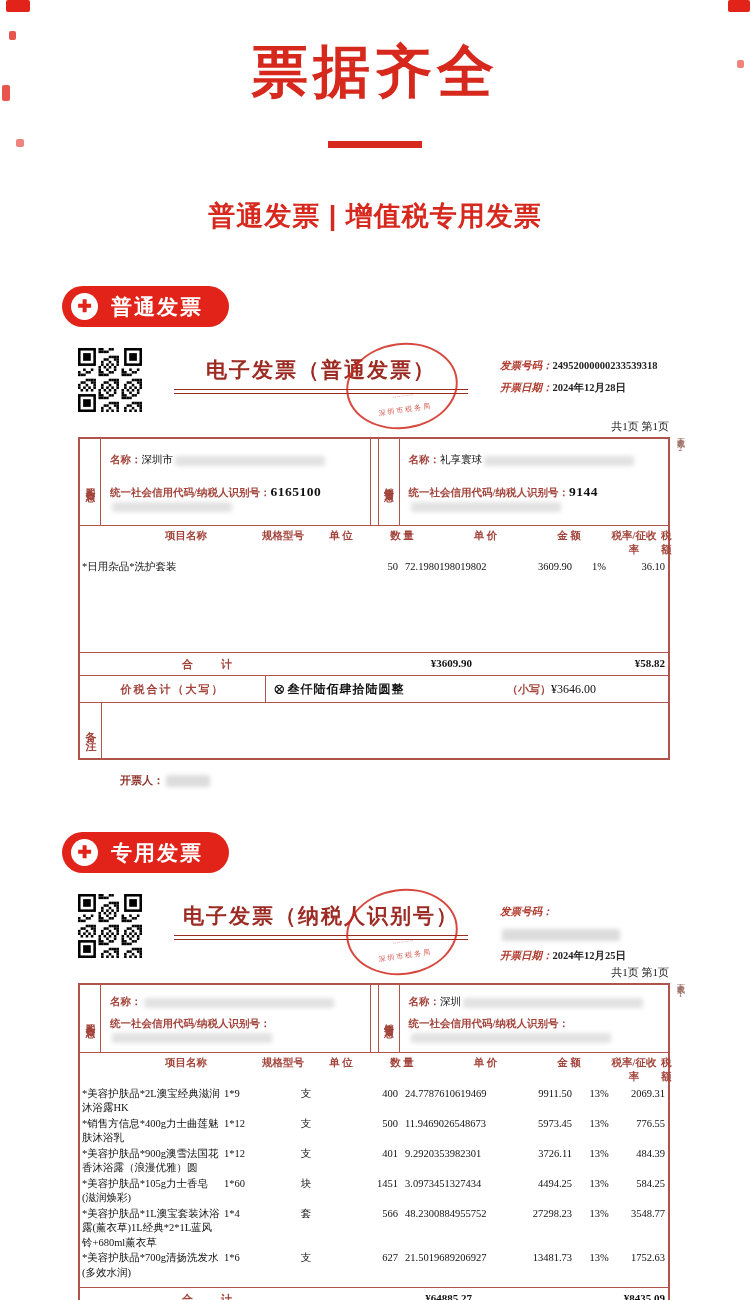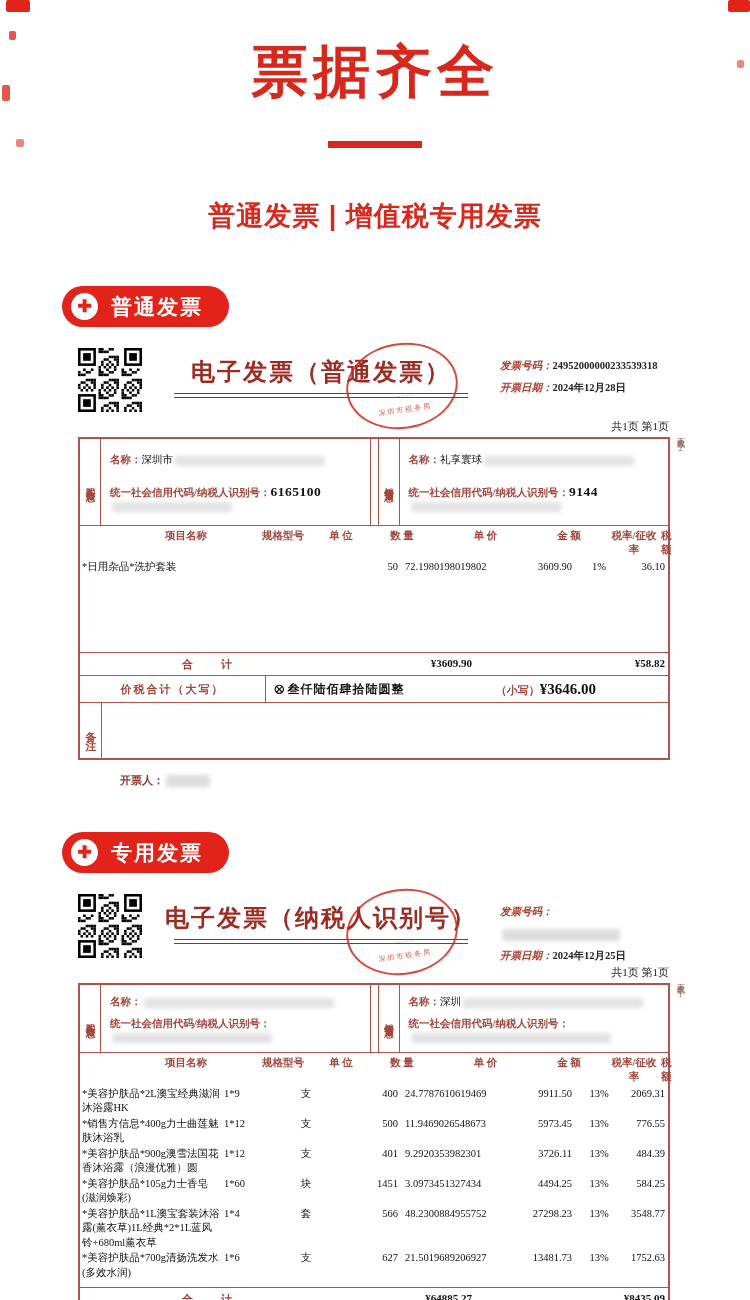--- a/index.html
+++ b/index.html
@@ -31,21 +31,21 @@
     display:flex; align-items:center; justify-content:center; font-size:17px; font-weight:900; }
   .badge-label { color:#fff; font-size:21px; font-weight:700; letter-spacing:2px; }
 
   
   .invoice-wrap { position:relative; width:592px; margin:18px 0 0 78px;
     font-family:"Liberation Serif","DejaVu Serif",serif; color:#111; }
   .inv-header { display:flex; height:72px; position:relative; }
   .qr { width:64px; height:64px; margin-top:3px; flex:0 0 64px; }
   .qr svg { width:100%; height:100%; }
   .inv-title-area { flex:1; text-align:center; padding-top:11px; }
-  .inv-title { font-size:24px; font-weight:700; color:#9c2b23; letter-spacing:2px; white-space:nowrap; }
+  .inv-title { font-size:21px; font-weight:700; color:#9c2b23; letter-spacing:2px; white-space:nowrap; }
   .title-underline { margin:5px auto 0; width:82%; height:5px;
     border-top:1.5px solid #9c2b23; border-bottom:1.5px solid #9c2b23; }
   .inv-meta { width:170px; flex:0 0 170px; padding-top:10px; font-size:10.5px; line-height:2.1; }
   .meta-label { color:#b03a2e; font-weight:700; font-style:italic; }
   .meta-val { color:#222; font-weight:700; }
   .stamp { position:absolute; left:50%; top:-2px; width:112px; height:86px; margin-left:-28px;
     border:2.5px solid rgba(208,40,28,.85); border-radius:50%; transform:rotate(-8deg);
     display:flex; flex-direction:column; align-items:center; justify-content:flex-end;
     pointer-events:none; }
   .stamp-line { color:rgba(200,40,28,.8); font-size:7px; letter-spacing:2px; margin-bottom:12px; }
@@ -91,21 +91,21 @@
   .total-tax { flex:1; text-align:right; padding-right:3px; font-weight:700; }
 
   .taxsum-row { display:flex; border-top:1.5px solid #b0544b; height:27px; align-items:stretch; }
   .taxsum-label { width:186px; flex:0 0 186px; border-right:1.5px solid #b0544b; color:#a3453c;
     font-weight:700; font-size:11px; display:flex; align-items:center; justify-content:center; letter-spacing:2px; }
   .taxsum-content { flex:1; display:flex; align-items:center; padding-left:7px; font-size:12px; }
   .circle-x { font-size:15px; margin-right:2px; color:#111; }
   .amount-words { font-weight:700; letter-spacing:1px; }
   .taxsum-small { margin-left:auto; margin-right:72px; font-size:12.5px; }
   .small-label { color:#a3453c; font-weight:700; font-size:11px; }
-  .small-val { font-weight:700; font-size:15px; }
+  .small-val { font-weight:400; font-size:12px; }
 
   .remark-box { display:flex; border-top:1.5px solid #b0544b; }
   .rb1 { height:56px; }
   .remark-label { width:22px; flex:0 0 22px; border-right:1px solid #b0544b; color:#a3453c;
     font-size:11px; font-weight:700; display:flex; align-items:center; justify-content:center;
     writing-mode:vertical-rl; text-orientation:upright; letter-spacing:9px; }
   .remark-content { flex:1; }
 
   .drawer-line { margin:13px 0 0 42px; font-size:11px; color:#8f352c; font-weight:700; }
   .side-note { position:absolute; right:-15px; top:86px; writing-mode:vertical-rl;

